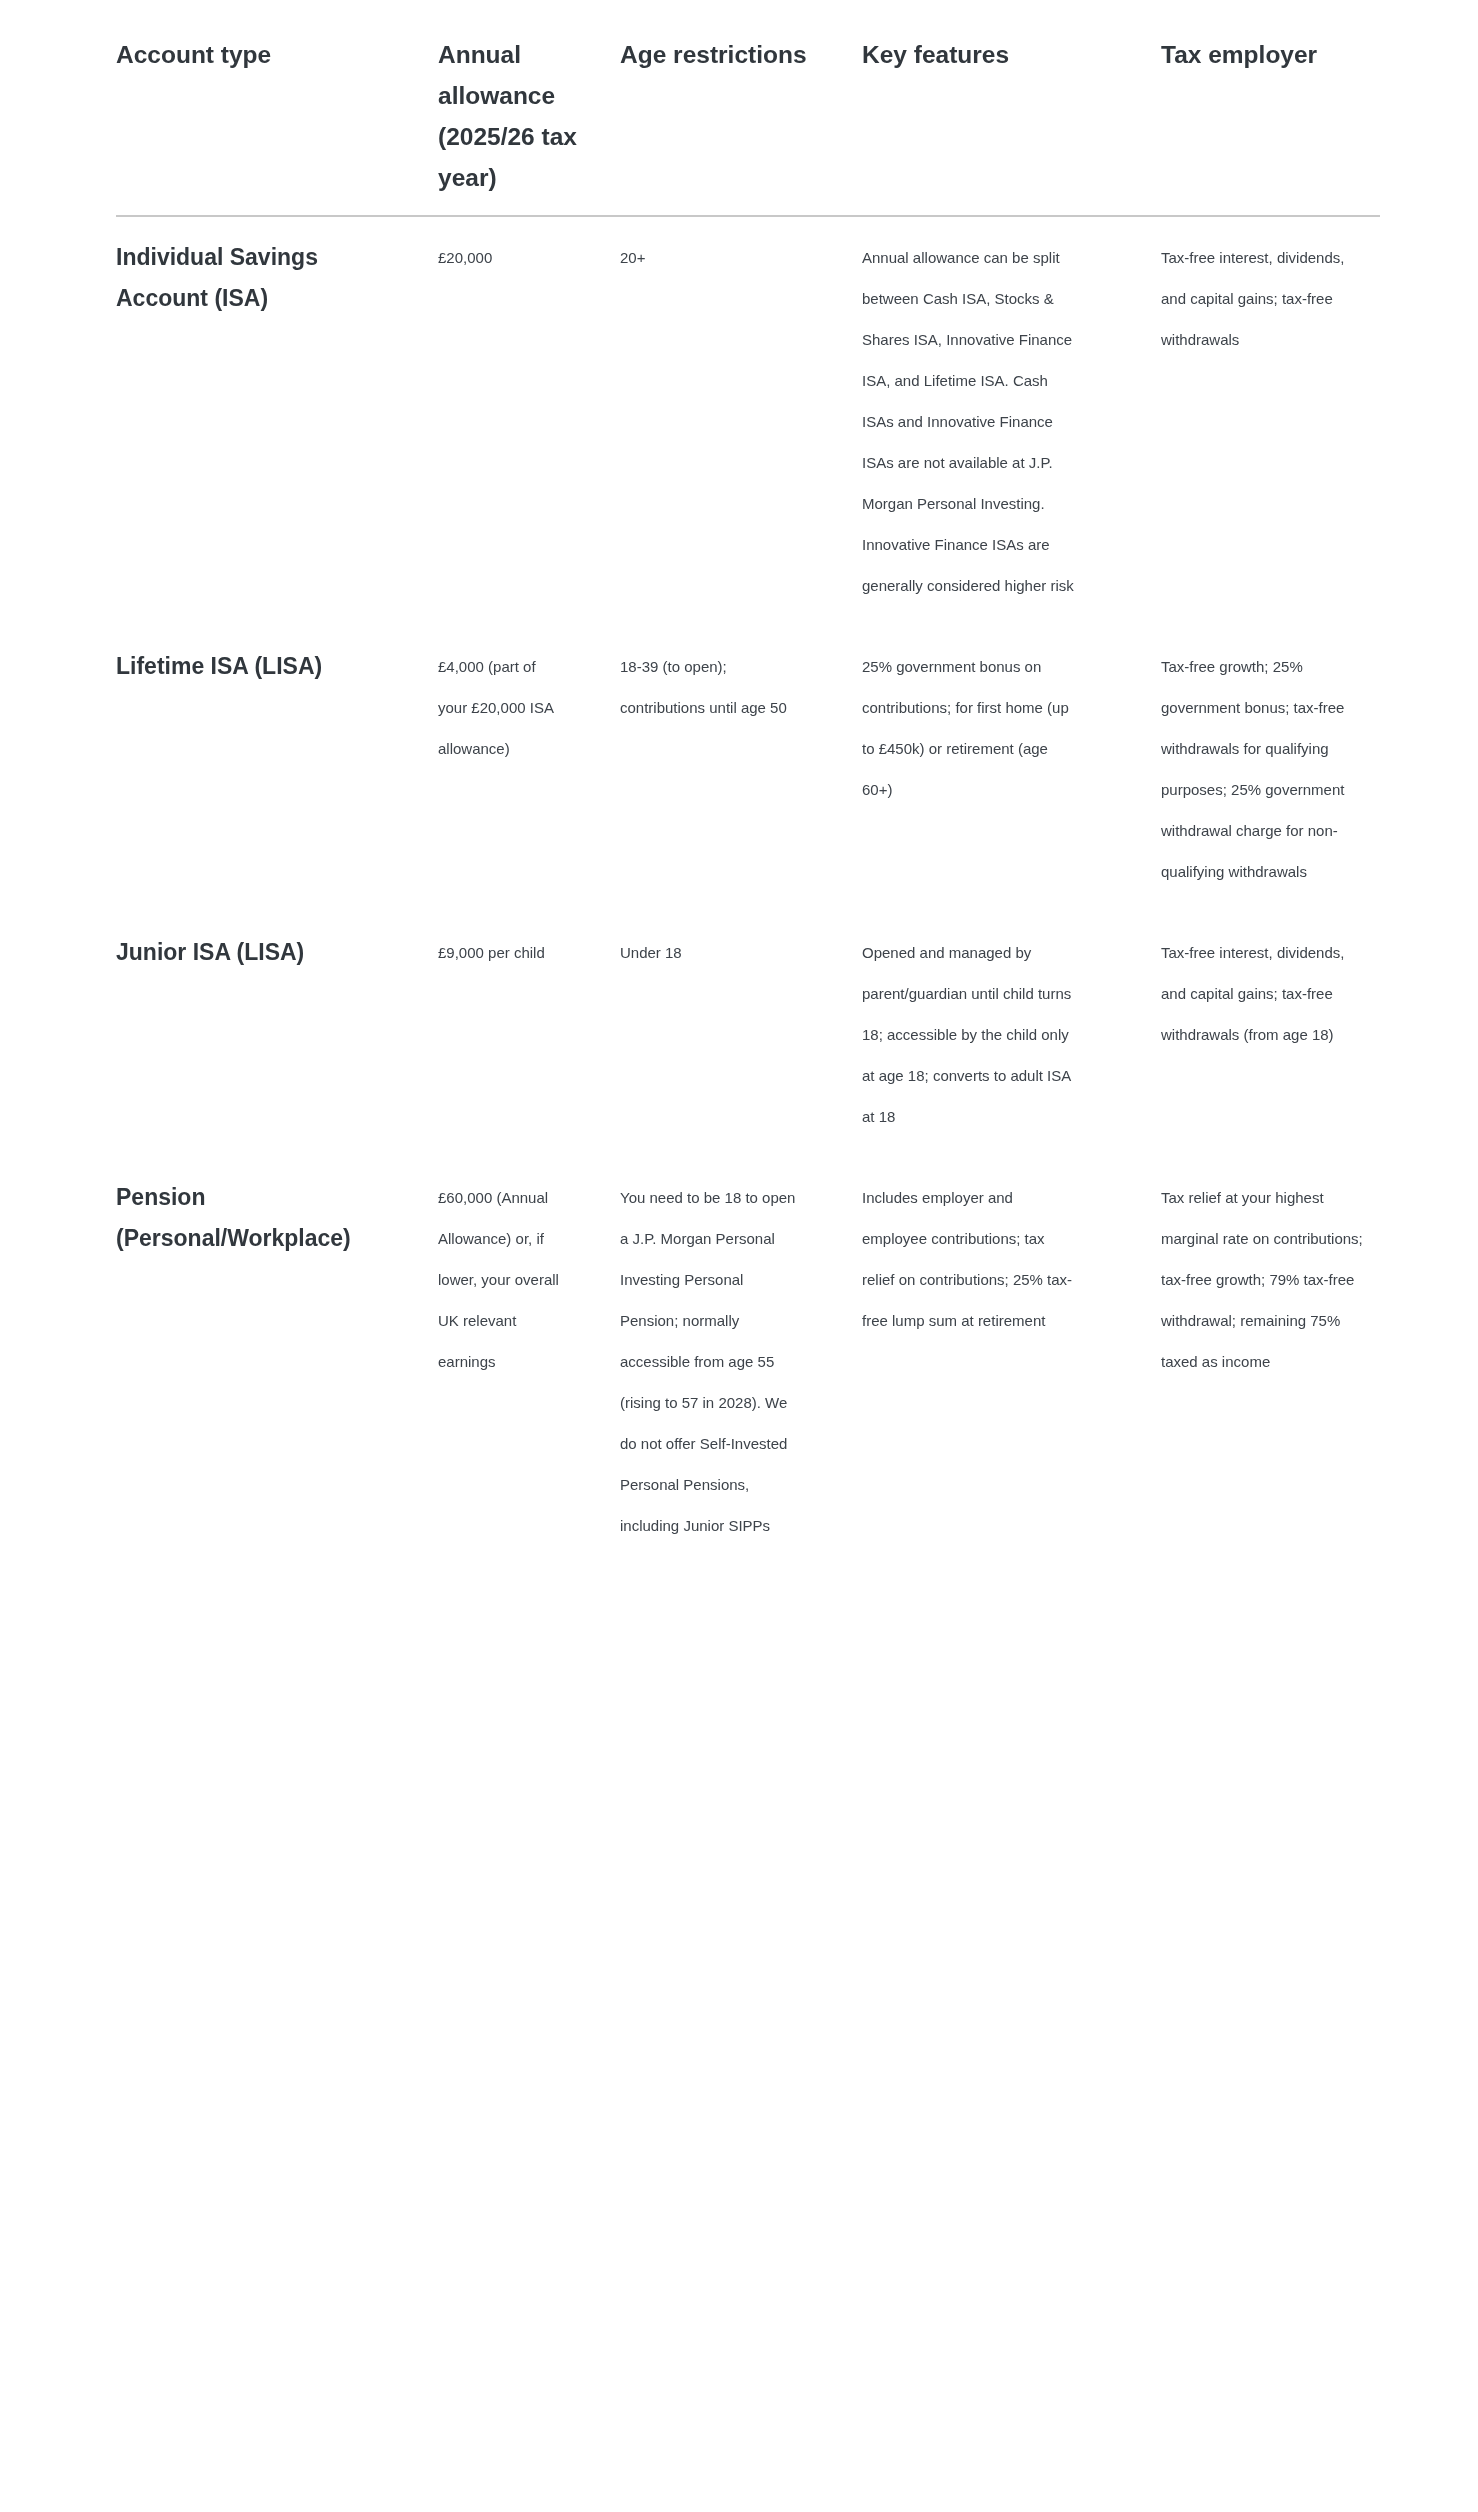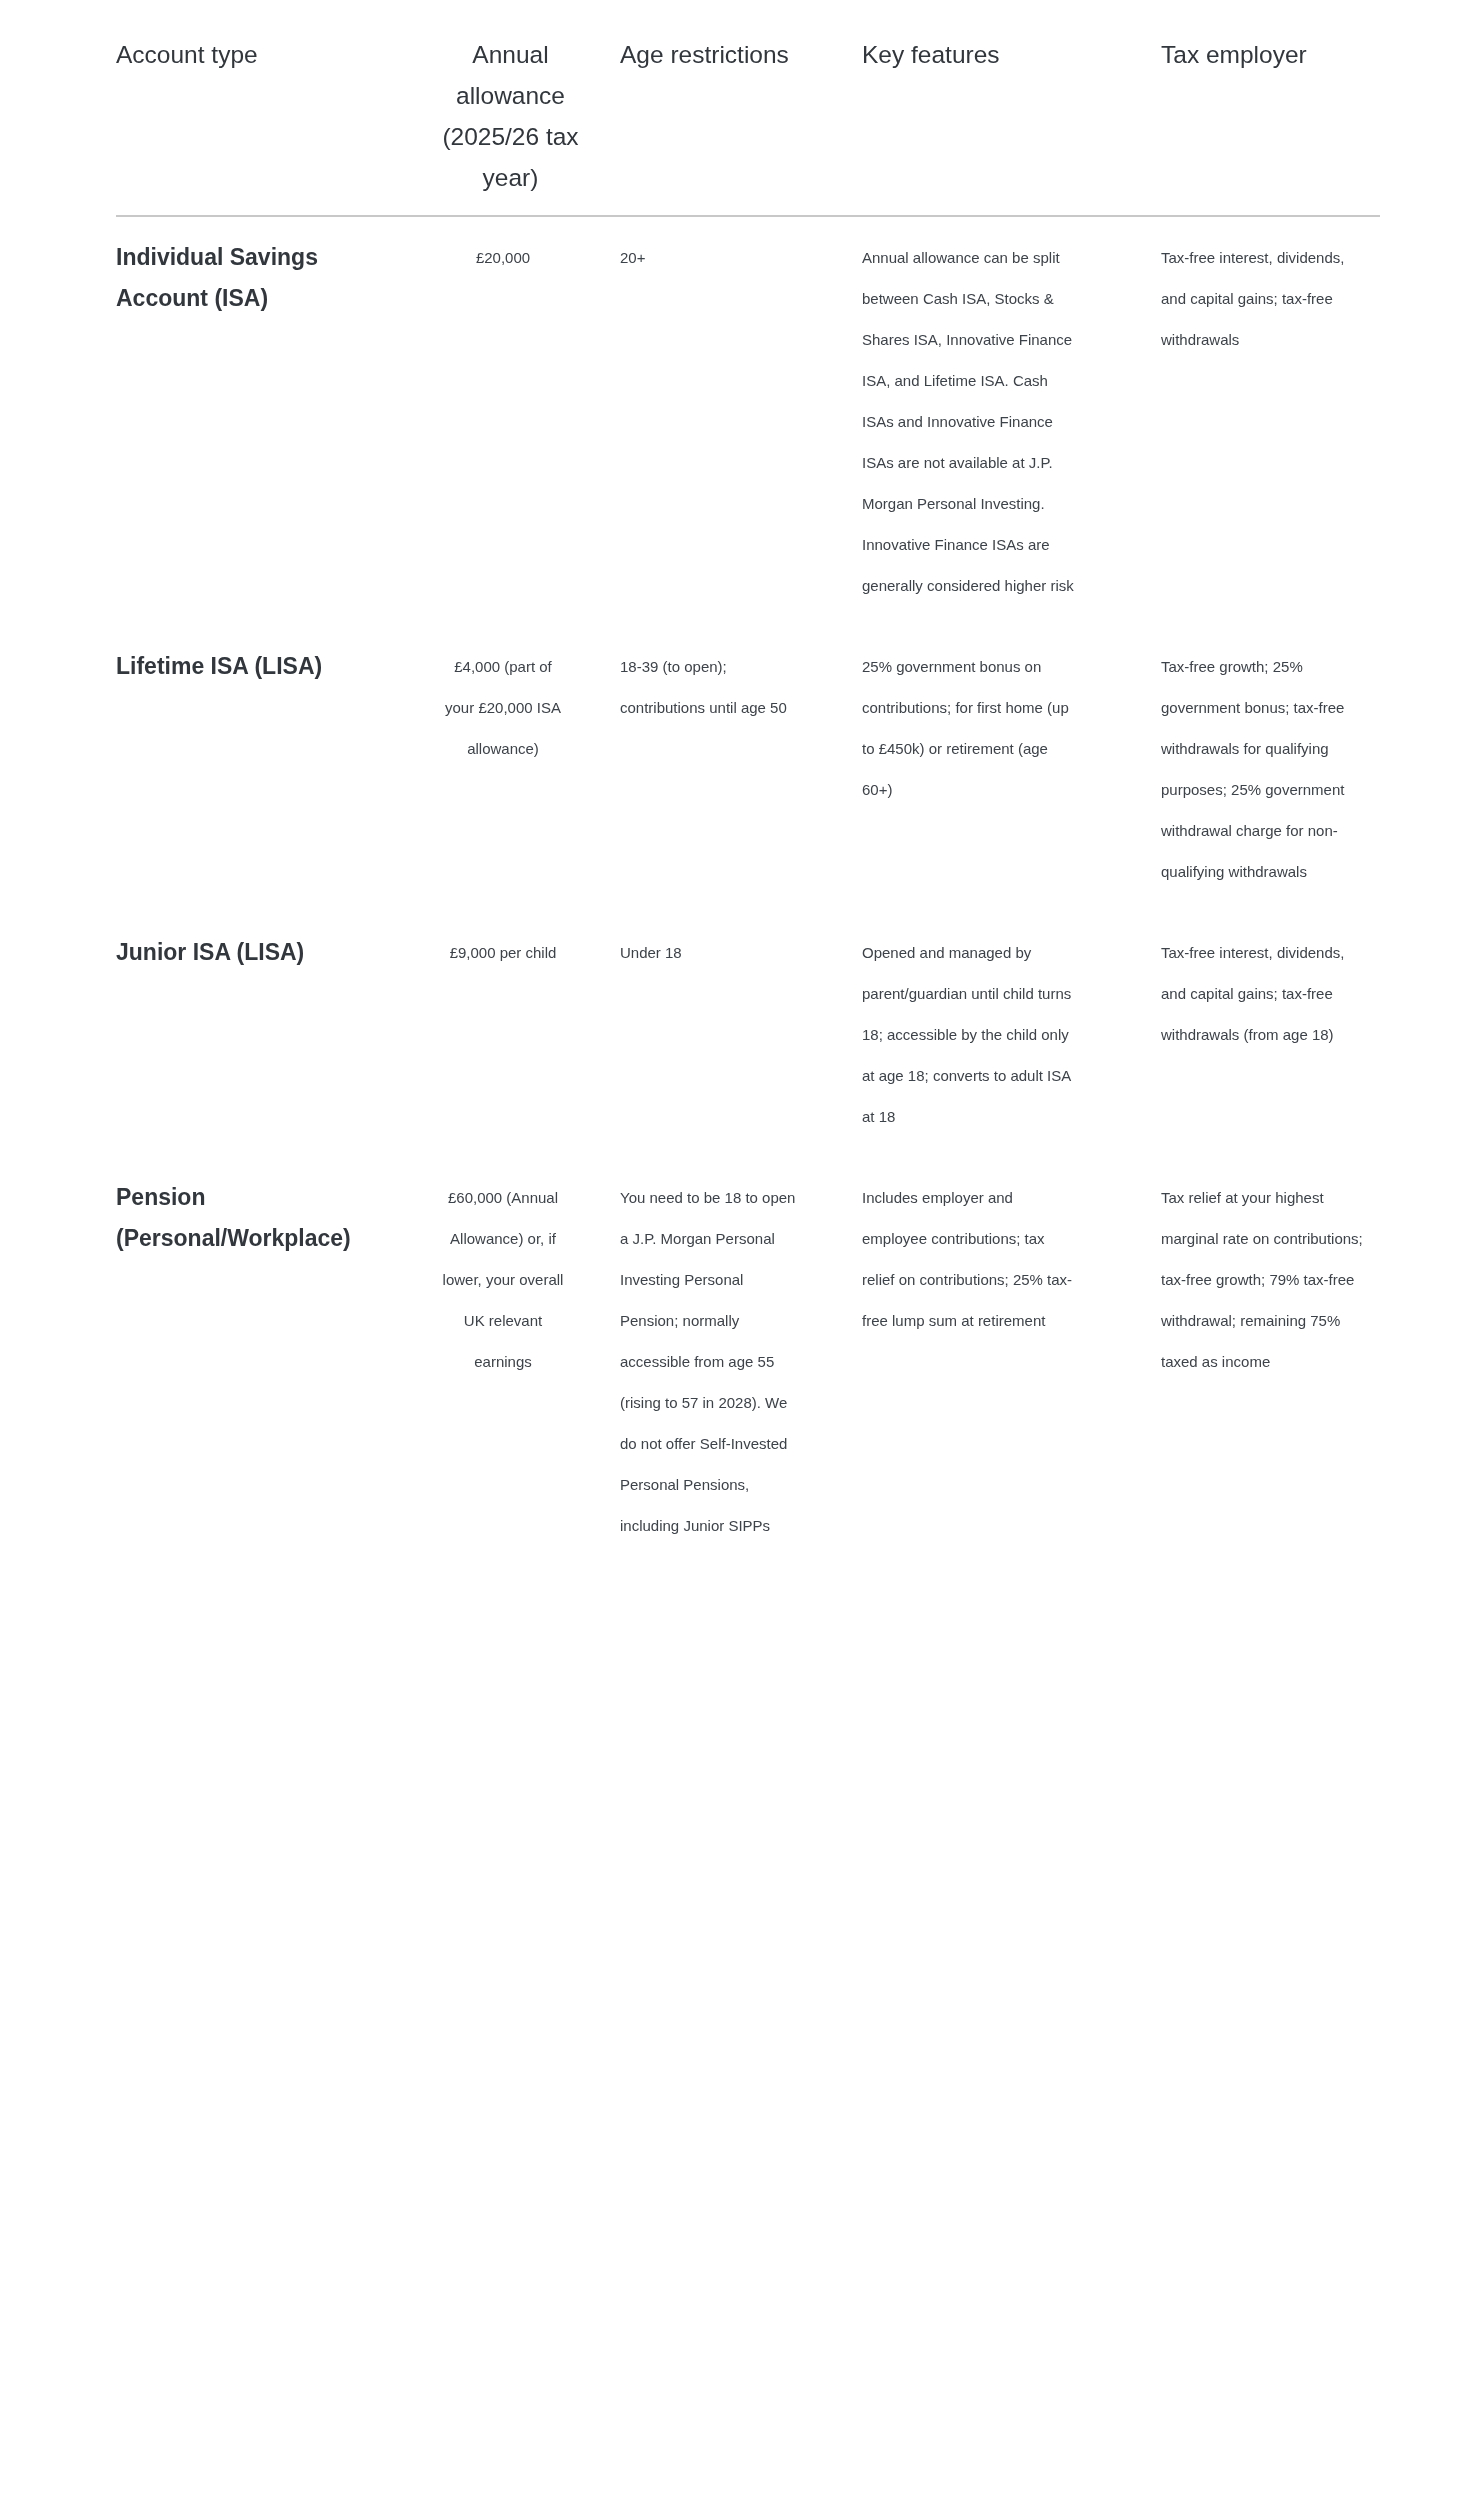--- a/index.html
+++ b/index.html
@@ -35,27 +35,27 @@
     font-size: 15px;
     line-height: 41px;
     font-weight: normal;
     padding: 0;
     box-sizing: border-box;
     overflow-wrap: break-word;
   }
 
   
   th:nth-child(1), td:nth-child(1) { padding-right: 46px; }
-  th:nth-child(2), td:nth-child(2) { padding-right: 52px; text-align: center; }
+  th:nth-child(2), td:nth-child(2) { padding-right: 52px; }
   th:nth-child(3), td:nth-child(3) { padding-right: 66px; }
   th:nth-child(4), td:nth-child(4) { padding-right: 80px; }
   th:nth-child(5), td:nth-child(5) { padding-right: 12.3px; }
 
   thead th {
-    font-weight: normal;
+    font-weight: bold;
     font-size: 24.5px;
     color: #31373d;
     border-bottom: 2.3px solid #c8c8c8;
     padding-bottom: 17px;
   }
   thead th:nth-child(2) { padding-right: 37px; }
   thead th:nth-child(3) { padding-right: 15.3px; }
 
   tbody th.rowhead {
     font-weight: bold;

